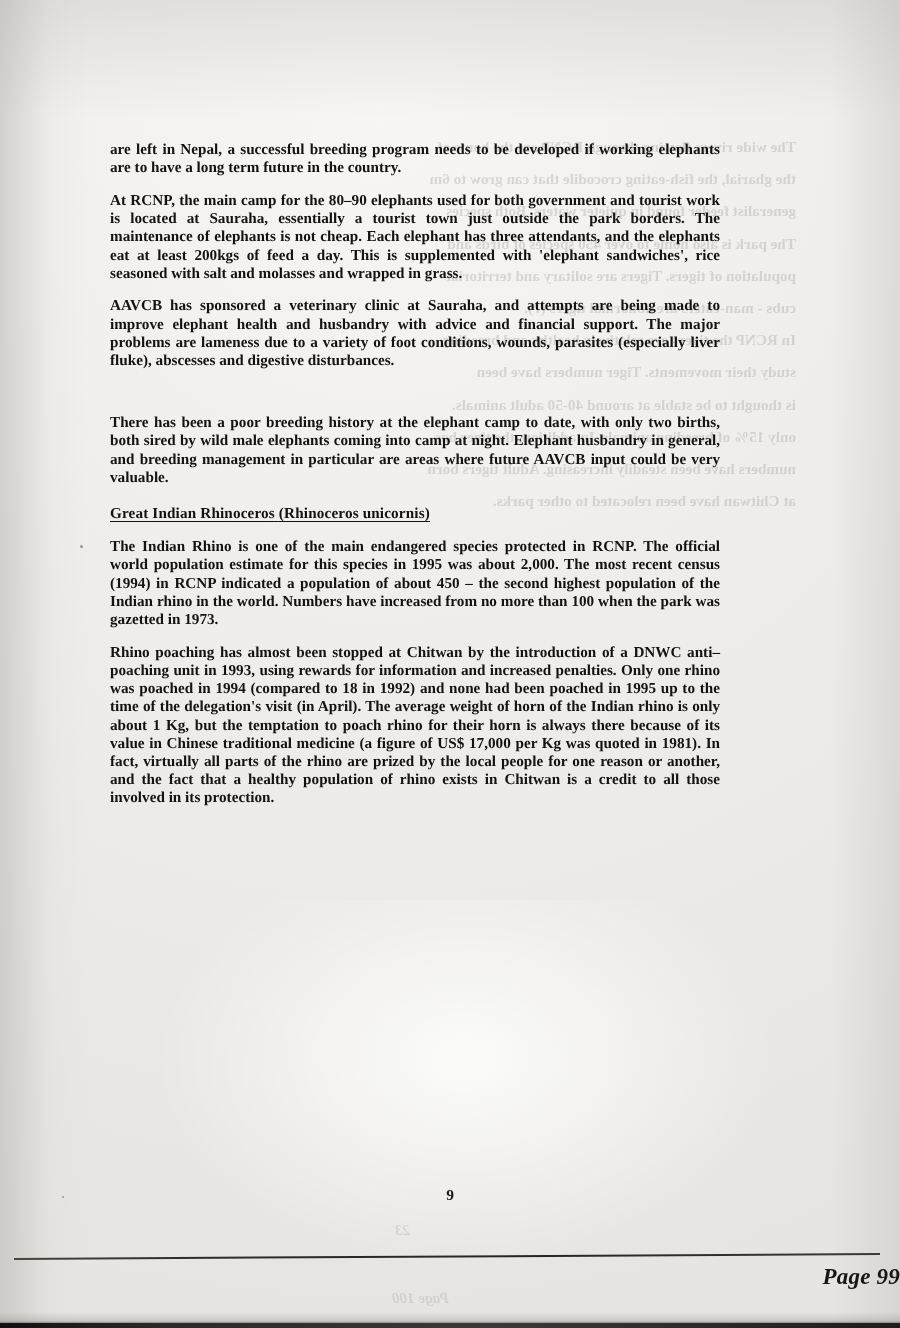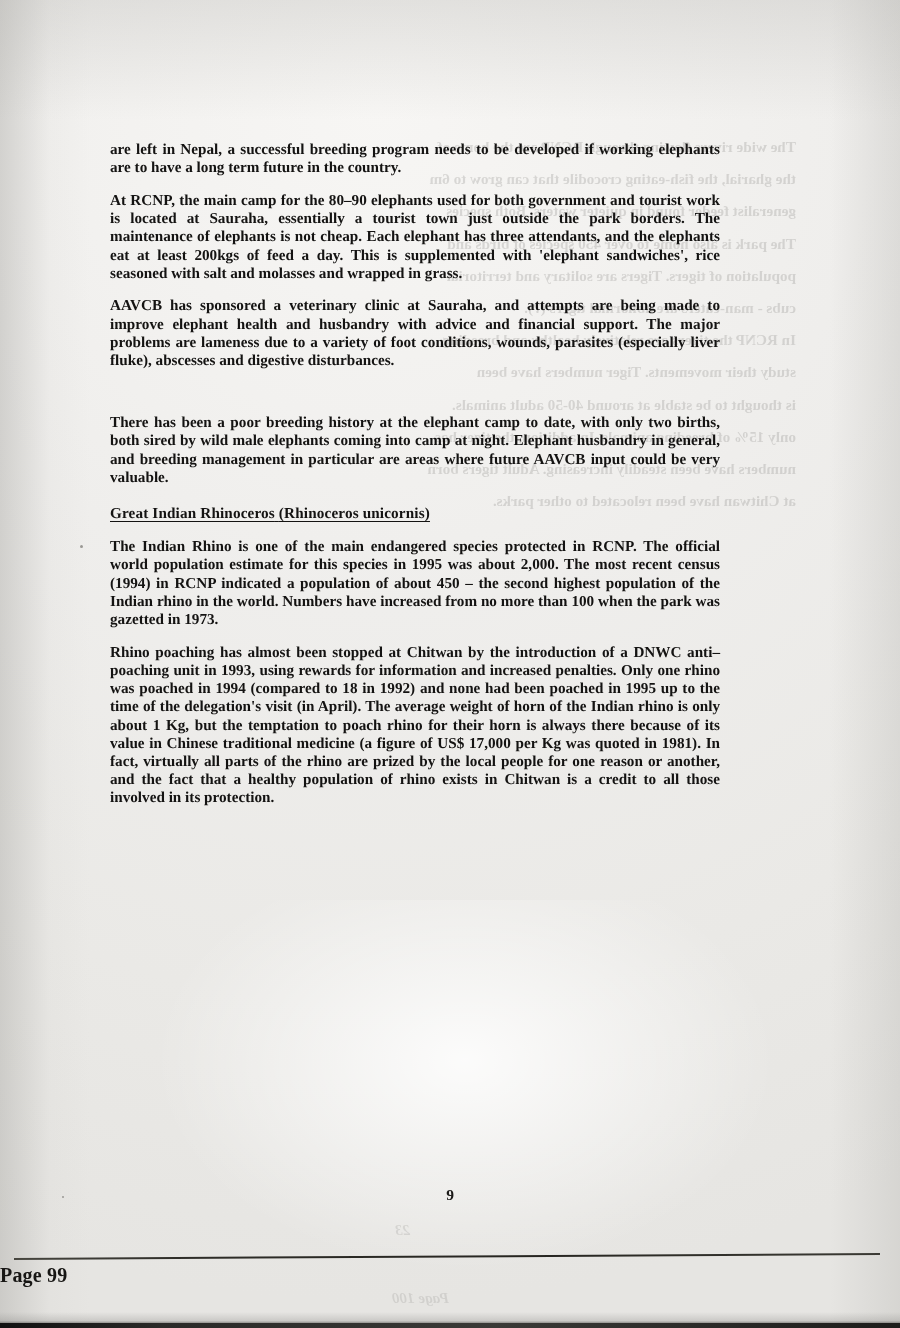--- a/index.html
+++ b/index.html
@@ -144,24 +144,25 @@
   }
   .footer-rule {
     width: 100%;
     height: 1.6px;
     background: linear-gradient(to right, #47463f 0%, #2e2d28 20%, #262520 60%, #3b3a34 100%);
   }
   .footer-label {
     position: absolute;
     left: 0; right: 0;
     top: 1264px;
-    text-align: left;
+    text-align: right;
     font-family: "Liberation Serif", "DejaVu Serif", serif;
-    font-weight: bold;
-    font-size: 20px;
+    font-style: italic;
+    font-weight: bold;
+    font-size: 23px;
     letter-spacing: 0.2px;
     color: #171614;
   }
 
   
   .ghost-blob {
     position: absolute;
     opacity: 0.13;
     color: #4a4845;
     font-weight: bold;

